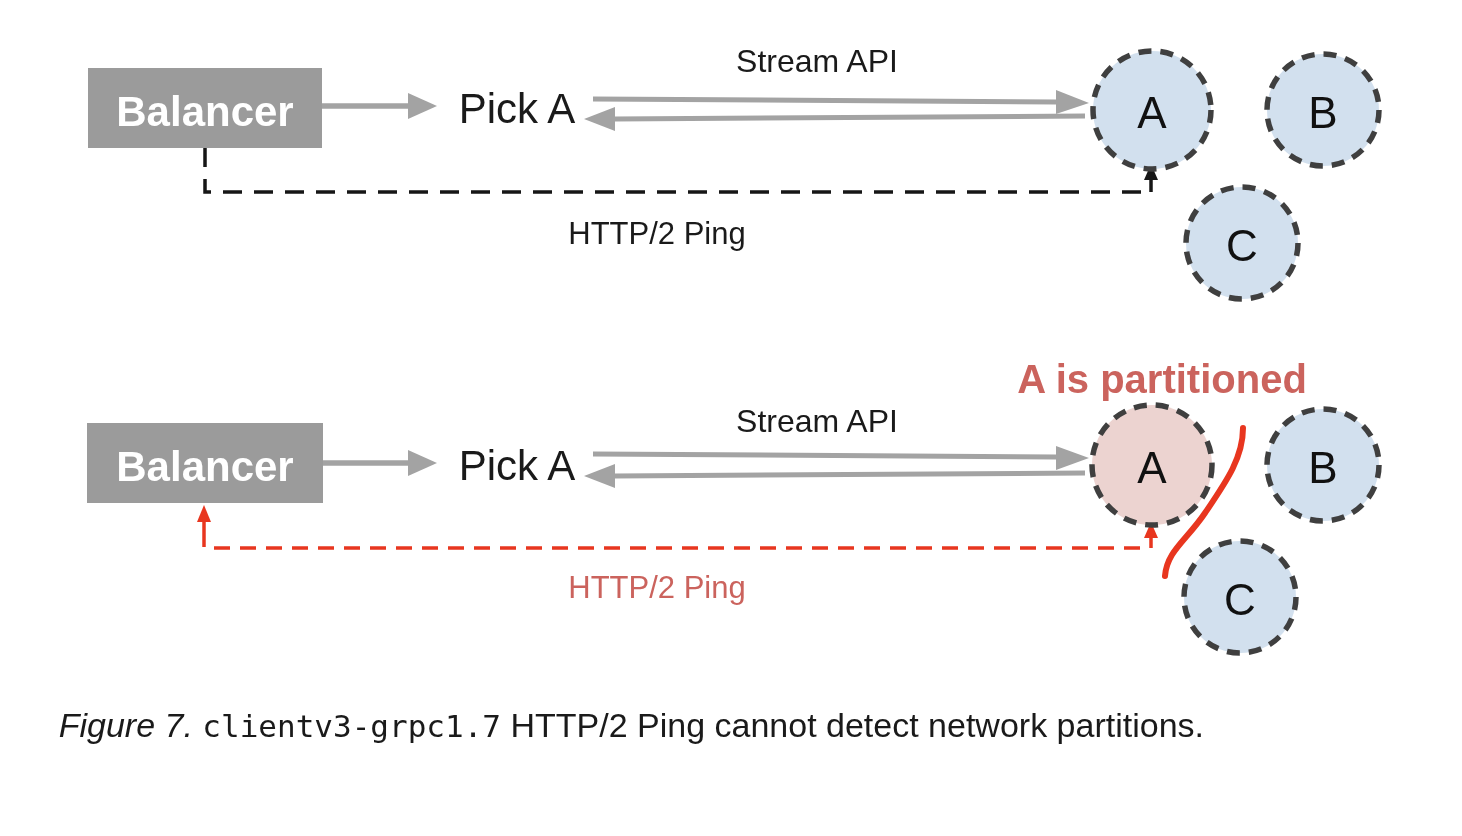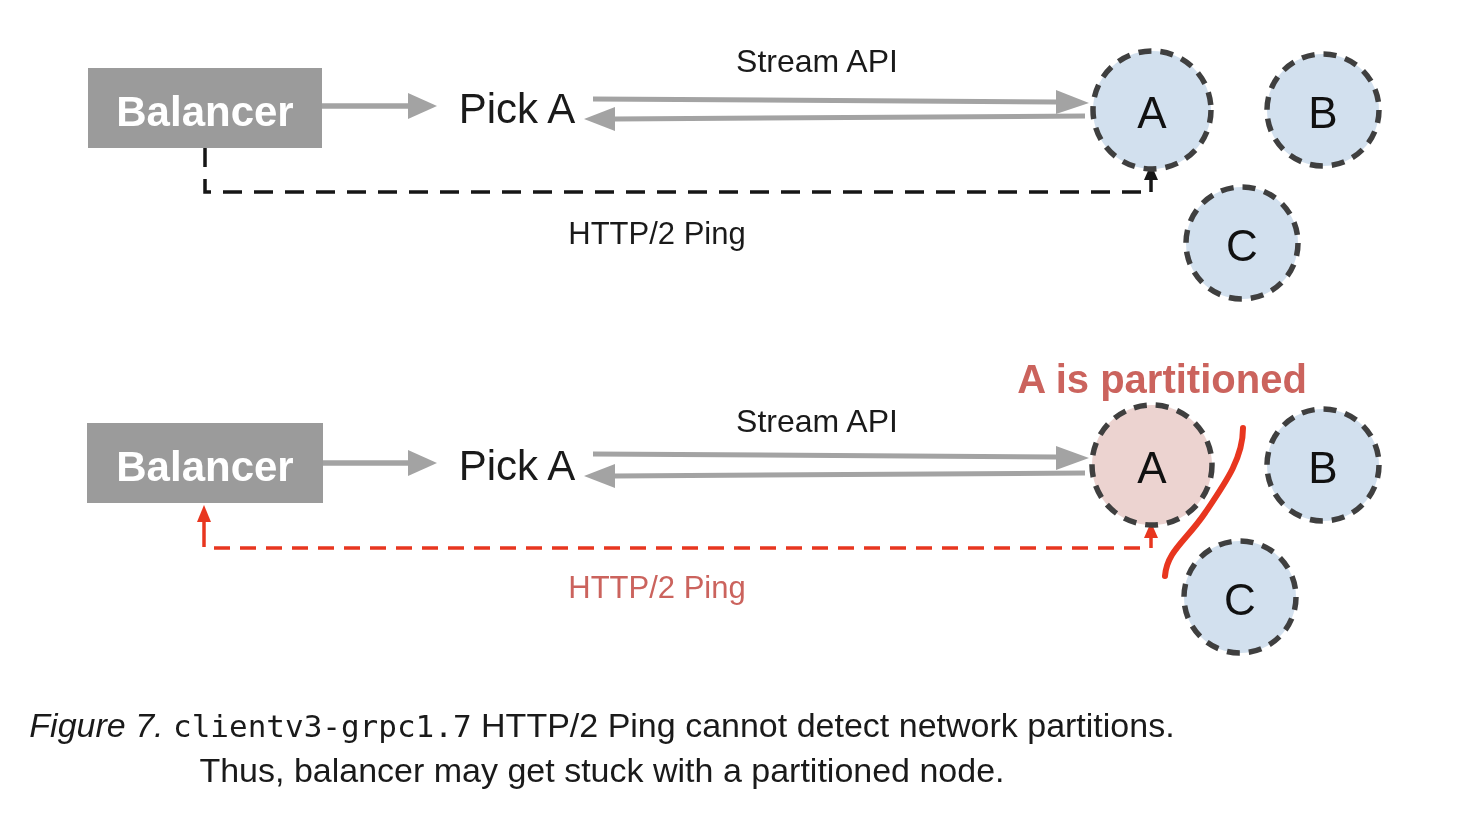--- a/index.html
+++ b/index.html
@@ -19,21 +19,21 @@
   .gray-line { stroke:#a3a3a3; stroke-width:5; }
   .gray-line-thick { stroke:#a3a3a3; stroke-width:5.5; }
   .gray-head { fill:#a3a3a3; }
   .black-dash { stroke:#161616; stroke-width:3.5; stroke-dasharray:19 12; fill:none; }
   .black-solid { stroke:#161616; stroke-width:3.5; fill:none; }
   .black-head { fill:#161616; }
   .red-dash { stroke-width:3.5; stroke-dasharray:16 10; fill:none; }
   .red-solid { stroke-width:3.5; fill:none; }
   .red-curve { stroke-width:6; fill:none; stroke-linecap:round; }
   .caption {
-    position:absolute; top:703px; left:0; width:1204px; text-align:center;
+    position:absolute; top:703px; left:0; width:1204px; text-align:right;
     font-size:34px; line-height:44px; color:#1a1a1a;
   }
   .caption .fig-italic { font-style:italic; }
   .caption .code { font-family:"DejaVu Sans Mono","Liberation Mono",monospace; font-size:31px; }
 </style>
 </head>
 <body>
 
 <div id="stage">
   <svg width="1462" height="836" viewBox="0 0 1462 836">
@@ -130,15 +130,14 @@
       <path d="M1243,428 C1243,458 1226,482 1205,513 C1186,541 1167,551 1165,576" class="red-curve" stroke="#e8361f"></path>
     </g>
   </svg>
 
   <div class="caption">
     <div>
       <span class="fig-italic">Figure 7.</span>
       <span class="code">clientv3-grpc1.7</span>
       <span>HTTP/2 Ping cannot detect network partitions.</span>
     </div>
-    <div>Thus, balancer may get stuck with a partitioned node.</div>
   </div>
 </div>
 
 </body></html>

